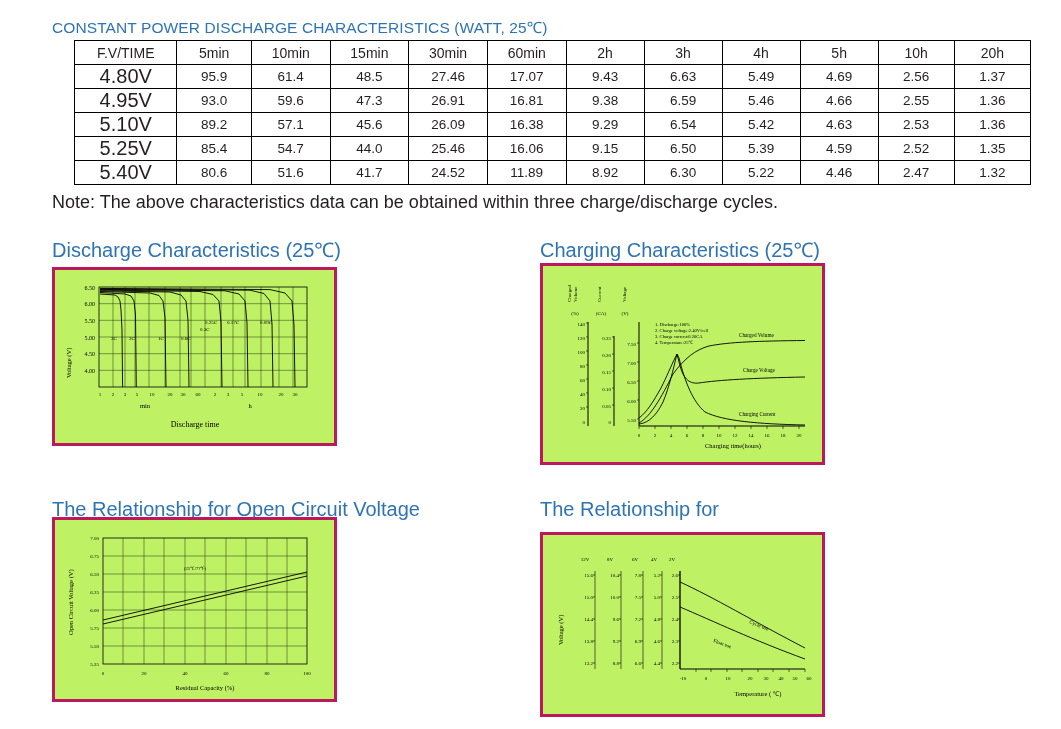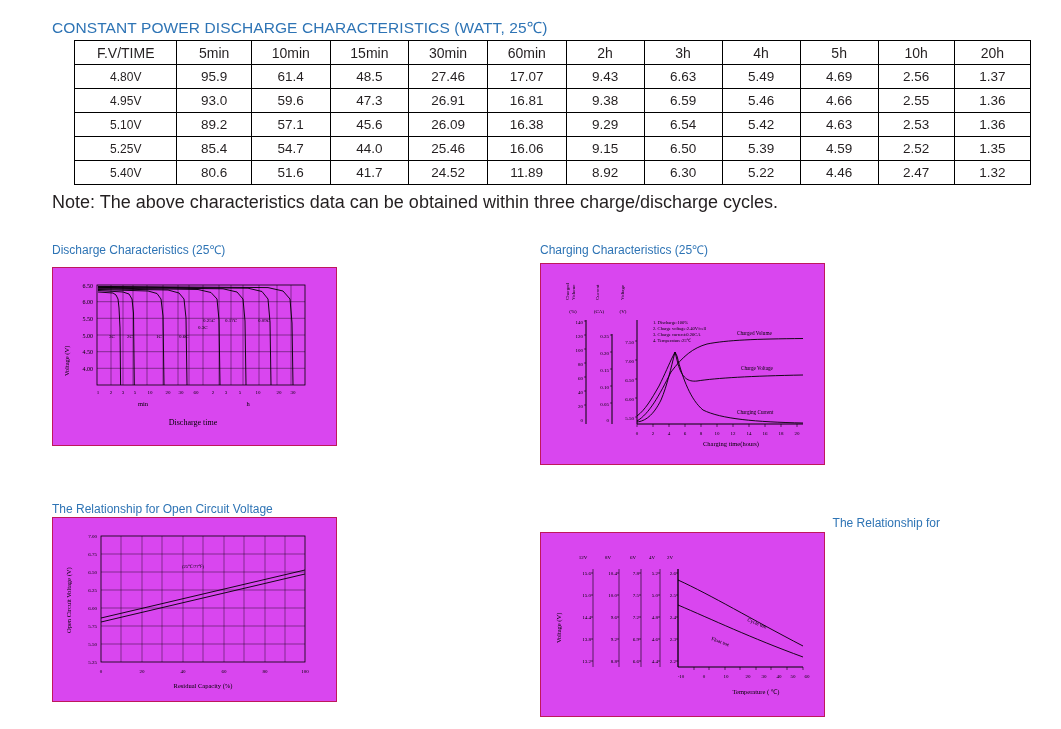--- a/index.html
+++ b/index.html
@@ -47,49 +47,49 @@
     border: 1px solid #000;
     text-align: center;
     height: 23px;
     font-weight: normal;
     padding: 0;
   }
   #discharge-table thead th {
     font-size: 14px;
   }
   #discharge-table tbody td:first-child {
-    font-size: 12px;
+    font-size: 20px;
   }
   #table-note {
     position: absolute;
     left: 52px;
     top: 192px;
     font-size: 18px;
   }
 
   
   .chart-caption {
     position: absolute;
     color: #2e74b5;
-    font-size: 12px;
+    font-size: 20px;
     line-height: 21px;
   }
   .chart-box {
     position: absolute;
-    border: 1px solid #be185d;
-    background: #d946ef;
+    border: 3px solid #be185d;
+    background: #bef264;
     box-sizing: border-box;
   }
   .chart-box svg { display: block; }
 
   
   #cap-discharge { left: 52px; top: 240px; }
   #cap-charging  { left: 540px; top: 240px; }
   #cap-ocv       { left: 52px; top: 499px; width: 400px; }
-  #cap-cvt       { left: 540px; top: 513px; width: 400px; text-align: right; }
+  #cap-cvt       { left: 540px; top: 499px; width: 400px; }
 
   
   #box-discharge { left: 52px; top: 267px; width: 285px; height: 179px; }
   #box-charging  { left: 540px; top: 263px; width: 285px; height: 202px; }
   #box-ocv       { left: 52px; top: 517px; width: 285px; height: 185px; }
   #box-cvt       { left: 540px; top: 532px; width: 285px; height: 185px; }
 
   .axis-line { stroke: #000; stroke-width: 1; fill: none; }
   .grid-line { stroke: #000; stroke-width: .4; fill: none; }
   .curve { stroke: #000; stroke-width: .9; fill: none; }

